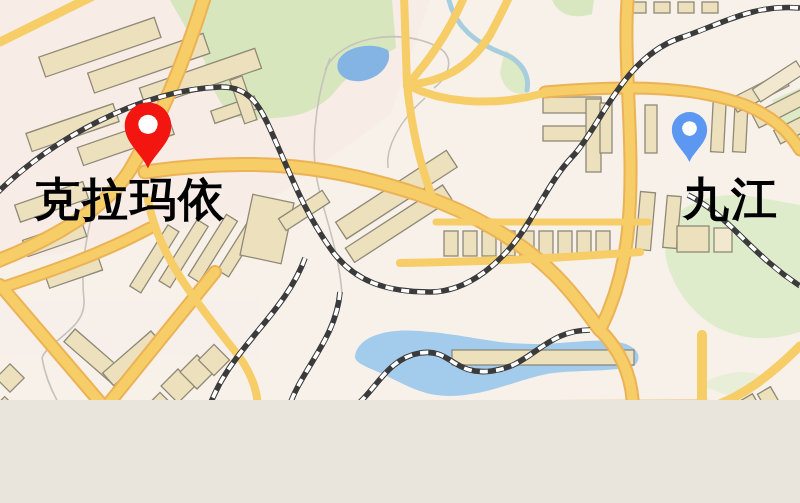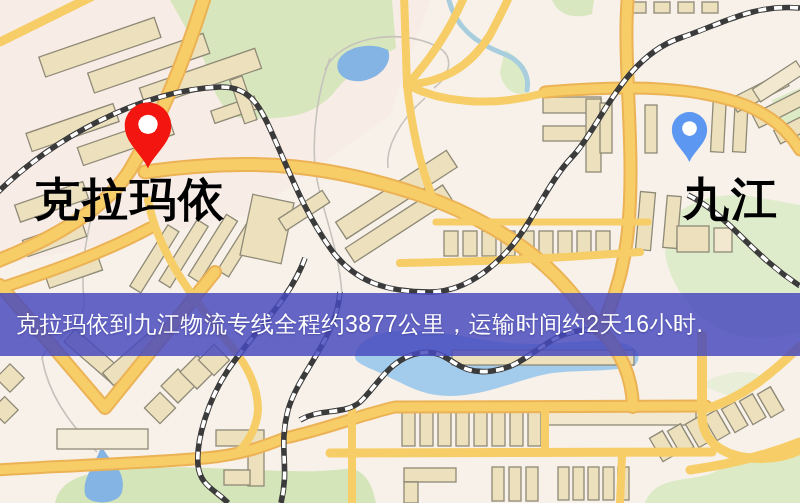--- a/index.html
+++ b/index.html
@@ -1,17 +1,17 @@
 <!DOCTYPE html>
 <html><head>
 <meta charset="utf-8">
 <style>
   html,body{margin:0;padding:0;background:#e9e4dc;}
   .stage{
-    position:relative;width:800px;height:503px;overflow:hidden;
+    position:relative;width:800px;height:400px;overflow:hidden;
     font-family:"Liberation Sans","DejaVu Sans",sans-serif;
     background:#f7f1ea;
   }
   .map-svg{position:absolute;left:0;top:0;width:800px;height:503px;display:block;}
   .pin{position:absolute;display:block;}
   .pin-origin{left:117px;top:100px;width:62px;height:71px;}
   .pin-dest{left:666px;top:104px;width:47px;height:66px;}
   .city-label{
     position:absolute;font-weight:bold;font-size:46px;line-height:46px;
     letter-spacing:2px;white-space:nowrap;
@@ -237,17 +237,14 @@
     <circle cx="32" cy="24.5" r="10" fill="#ffffff"></circle>
   </svg>
   <div class="city-label label-origin">克拉玛依</div>
 
   <svg class="pin pin-dest" viewBox="0 0 64 72">
     <path d="M32 70 C25 54 8 44 8 26 C8 12.7 18.7 2 32 2 C45.3 2 56 12.7 56 26 C56 44 39 54 32 70 Z" fill="#5c97f2"></path>
     <circle cx="32" cy="24.5" r="10" fill="#ffffff"></circle>
   </svg>
   <div class="city-label label-dest">九江</div>
 
-  <div class="banner" style="background-color: rgba(72, 74, 190, 0.84);">
-    <span class="banner-text" style="color: rgb(255, 255, 255);">克拉玛依到九江物流专线全程约3877公里，运输时间约2天16小时.</span>
-  </div>
 
 </div>
 
 </body></html>

